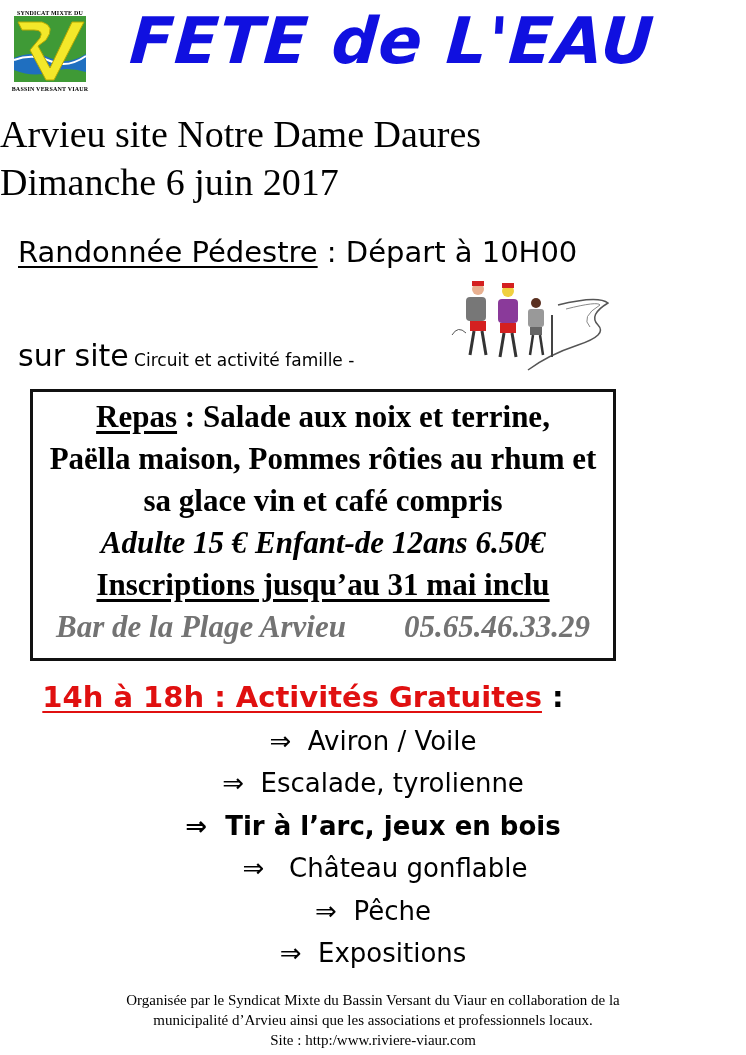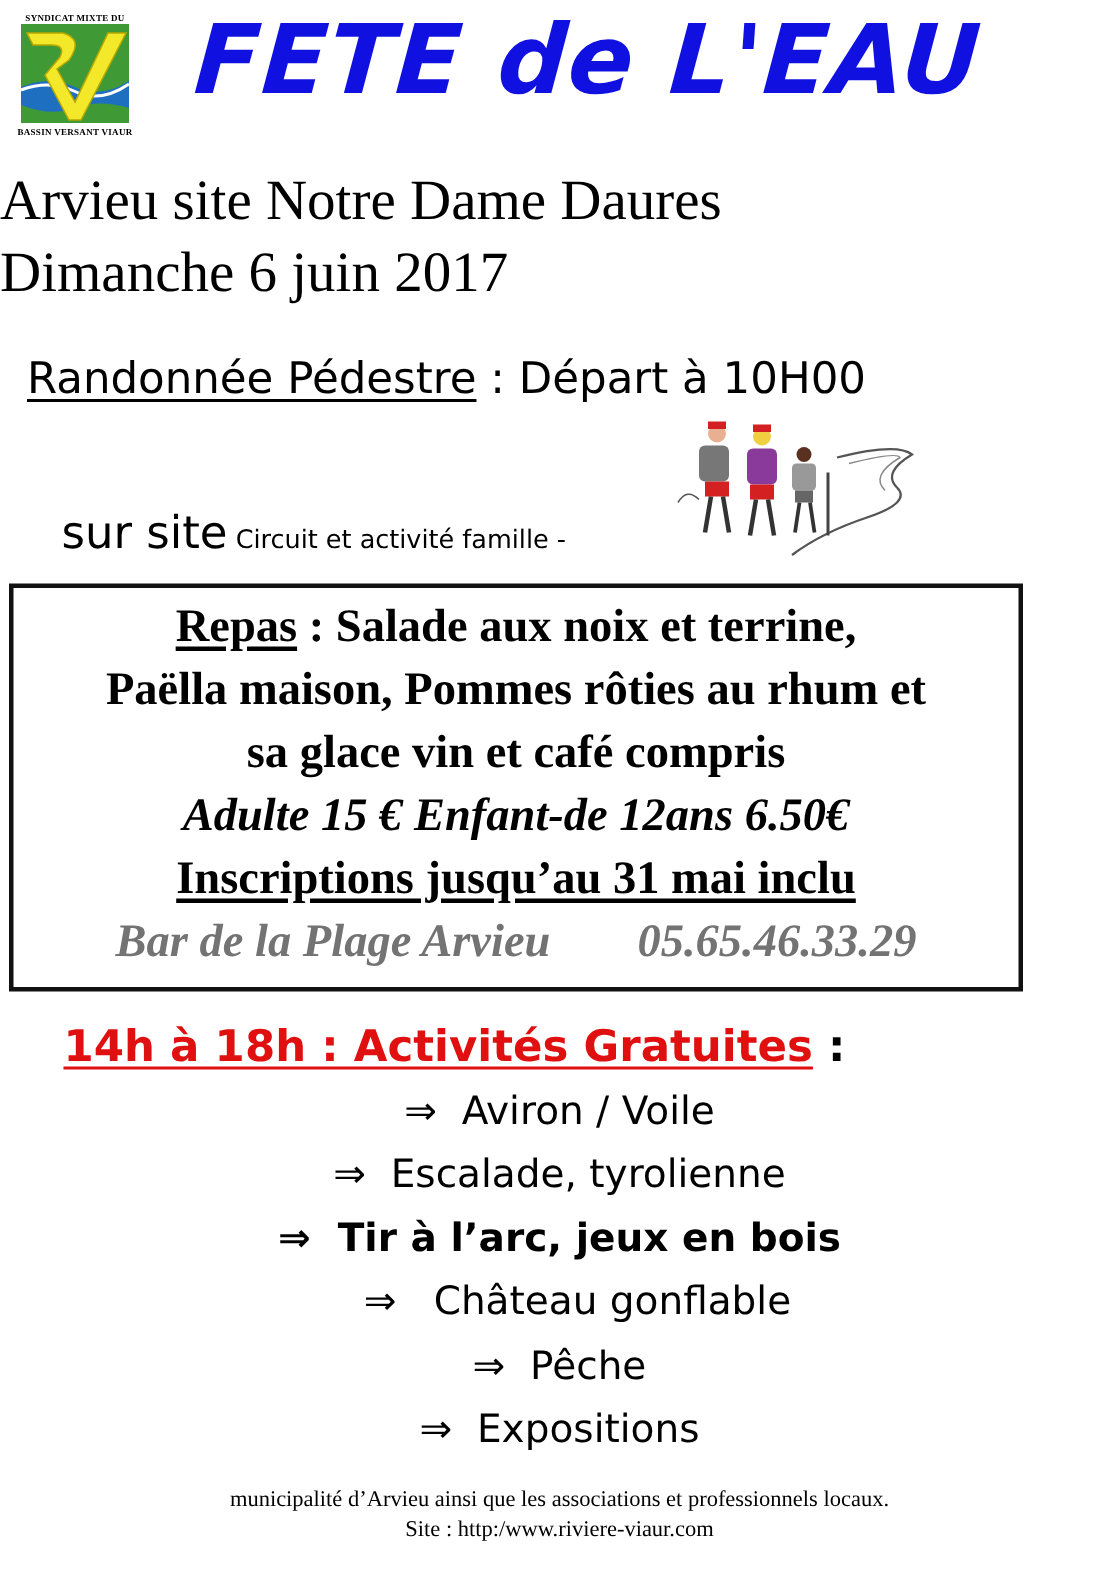--- a/index.html
+++ b/index.html
@@ -4,25 +4,25 @@
 <style>
   html, body { margin:0; padding:0; background:#ffffff; }
   body { width:746px; height:1055px; position:relative; overflow:hidden; font-family:"DejaVu Sans", sans-serif; color:#000; }
   .abs { position:absolute; }
   .logo { left:8px; top:10px; width:84px; height:84px; }
   .logo .cap { font-family:"Liberation Serif", serif; font-size:6px; font-weight:bold; text-align:center; width:100%; letter-spacing:0.2px; }
   .title { left:130px; top:4px; width:450px; font-family:"DejaVu Sans", sans-serif; font-style:italic; font-weight:bold; color:#1010e0; font-size:64px; letter-spacing:1px; transform:skewX(-4deg); white-space:nowrap; }
   .sub { left:0; width:746px; text-align:left; font-family:"Liberation Serif", serif; font-size:38px; }
   .rando { left:18px; top:235px; font-size:29px; font-family:"DejaVu Sans", sans-serif; white-space:nowrap; }
   .u { text-decoration:underline; text-underline-offset:4px; }
-  .surSite { left:18px; top:338px; white-space:nowrap;margin-left:23px; }
+  .surSite { left:18px; top:338px; white-space:nowrap; }
   .surSite .big { font-size:30px; }
   .surSite .small { font-size:17px; }
   .hikers { left:448px; top:275px; width:170px; height:100px; }
-  .box { left:6px; top:389px; width:676px; height:272px; border:3px solid #111; box-sizing:border-box; }
+  .box { left:30px; top:389px; width:586px; height:272px; border:3px solid #111; box-sizing:border-box; }
   .box .line { width:100%; text-align:center; font-family:"Liberation Serif", serif; font-weight:bold; font-size:31px; line-height:42px; }
   .box .it { font-style:italic; }
   .box .blue { color:#737373; font-style:italic; }
   .red { color:#e01010; }
   .act-head { left:0; top:680px; width:606px; text-align:center; font-size:29px; font-weight:bold; white-space:nowrap; }
   .act { left:0; width:746px; text-align:center; font-size:26px; white-space:nowrap; }
   .footer { left:0; top:990px; width:746px; text-align:center; font-family:"Liberation Serif", serif; font-size:15px; line-height:20px; }
 </style>
 </head>
 <body>
@@ -93,15 +93,16 @@
 </div>
 
 <div class="abs act" style="top:726px;"><span>⇒</span>&nbsp; <span>Aviron / Voile</span></div>
 <div class="abs act" style="top:768px;"><span>⇒</span>&nbsp; <span>Escalade, tyrolienne</span></div>
 <div class="abs act" style="top:811px;font-weight:bold;"><span>⇒</span>&nbsp; <span>Tir à l’arc, jeux en bois</span></div>
 <div class="abs act" style="top:853px;padding-left:12px;"><span>⇒</span>&nbsp;&nbsp; <span>Château gonflable</span></div>
 <div class="abs act" style="top:896px;"><span>⇒</span>&nbsp; <span>Pêche</span></div>
 <div class="abs act" style="top:938px;"><span>⇒</span>&nbsp; <span>Expositions</span></div>
 
 <div class="abs footer">
+  <div>Organisée par le Syndicat Mixte du Bassin Versant du Viaur en collaboration de la</div>
   <div>municipalité d’Arvieu ainsi que les associations et professionnels locaux.</div>
   <div>Site : http:/www.riviere-viaur.com</div>
 </div>
 
 </body></html>

